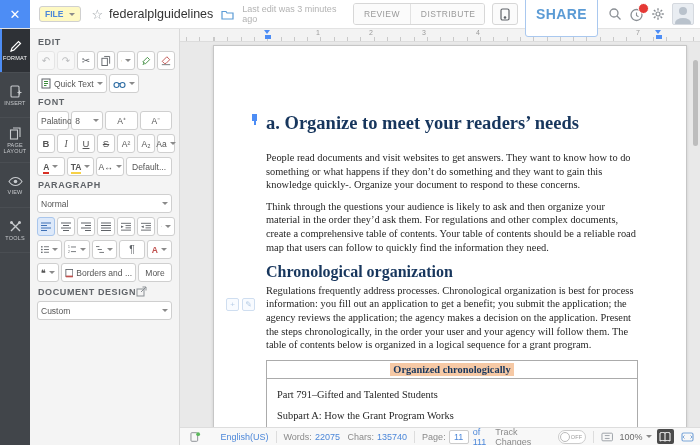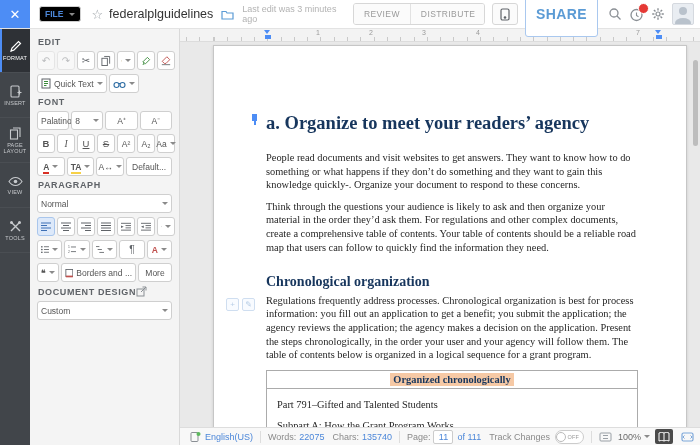--- a/index.html
+++ b/index.html
@@ -3,21 +3,21 @@
 <meta charset="utf-8">
 <style>
   html,body{margin:0;padding:0;background:#d8d8d8;}
   #app{position:relative;width:700px;height:445px;background:#fff;overflow:hidden;
        font-family:"Liberation Sans",sans-serif;-webkit-font-smoothing:antialiased;}
   
   .topbar{position:absolute;top:0;left:0;right:0;height:28px;background:#fff;
           border-bottom:1px solid #e3e3e3;display:flex;align-items:center;z-index:30;}
   .xbtn{width:30px;height:28px;background:#4d8df5;color:#fff;display:flex;align-items:center;
         justify-content:center;font-size:13px;cursor:pointer;flex:0 0 auto;}
-  .filebtn{margin-left:9px;border:1px solid #d0d0d0;border-radius:3px;background:#000000;
+  .filebtn{margin-left:9px;border:1px solid #d0d0d0;border-radius:3px;background:#fef9c3;
            color:#4c87d9;font-size:8.5px;font-weight:bold;padding:2px 5px;display:flex;
            align-items:center;gap:3px;cursor:pointer;}
   .star{color:#9aa0a6;font-size:13px;margin:0 6px 0 10px;cursor:pointer;}
   .doctitle{font-size:12.5px;color:#333;margin-right:8px;cursor:text;}
   .lastedit{font-size:9px;color:#b3b3b3;margin-left:8px;}
   .topspacer{flex:1;}
   .tabs{display:flex;border:1px solid #d7d7d7;border-radius:3px;overflow:hidden;height:20px;}
   .tab{font-size:8.5px;letter-spacing:.4px;color:#9a9a9a;background:#fbfbfb;padding:0 10px;
        display:flex;align-items:center;border-right:1px solid #e2e2e2;cursor:pointer;}
   .tab:last-child{border-right:none;}
@@ -75,21 +75,21 @@
          border-right:3.5px solid transparent;border-top:4px solid #4d8df5;}
   .rmark:after{content:"";position:absolute;left:0.5px;top:5px;width:6px;height:4px;background:#4d8df5;}
   .page{position:absolute;left:33px;top:17px;width:474px;height:620px;background:#fff;
         border:1px solid #c6c6c6;box-shadow:0 1px 3px rgba(0,0,0,.12);box-sizing:border-box;
         padding:66px 48px 30px 52px;}
   .doc{font-family:"Liberation Serif",serif;color:#262626;font-size:10.4px;line-height:13.6px;}
   .h1{position:relative;font-size:18.5px;line-height:22px;font-weight:bold;color:#17365d;margin:0 0 17px;}
   .cursorflag{position:absolute;left:-14px;top:2px;width:5px;height:7px;background:#4d8df5;}
   .cursorflag:after{content:"";position:absolute;left:1.5px;top:7px;width:2px;height:4px;background:#4d8df5;}
   .doc p{margin:0 0 8px;}
-  .h2{font-size:14px;font-weight:bold;color:#17365d;margin:21px 0 5px;}
+  .h2{font-size:16px;font-weight:bold;color:#17365d;margin:11px 0 5px;}
   .ttable{border:1px solid #ababab;margin-top:3px;}
   .thead{border-bottom:1px solid #ababab;text-align:center;padding:2px 4px;}
   .thl{display:inline-block;background:#f6c9a5;color:#17365d;font-weight:bold;padding:0 3px;}
   .tbody{padding:3px 10px 14px;}
   .trow{margin:6px 0 7px;}
   .trow div{margin:0;}
   .gutter{position:absolute;left:46px;top:270px;display:flex;gap:3px;opacity:.55;}
   .gbox{width:11px;height:11px;border:1px solid #a8c4e4;border-radius:2px;background:#f3f8ff;
         color:#7fa7d4;font-size:8px;display:flex;align-items:center;justify-content:center;cursor:pointer;}
   .vscroll{position:absolute;right:2px;top:32px;width:5px;height:86px;background:#bdbdbd;
@@ -437,21 +437,21 @@
       <span class="rnum" style="left:402px">6</span>
       <span class="rnum" style="left:456px">7</span>
       <span class="rmark" style="left:84px"></span>
       <span class="rmark" style="left:475px"></span>
     </div>
 
     <div class="page">
       <div class="doc">
         <div class="h1">
           <span class="cursorflag"></span>
-          <span>a. Organize to meet your readers’ agency</span>
+          <span>a. Organize to meet your readers’ needs</span>
         </div>
         <p>People read documents and visit websites to get answers. They want to know how to do something or what happens if they don’t do something and they want to gain this knowledge quickly-. Organize your document to respond to these concerns.</p>
         <p>Think through the questions your audience is likely to ask and then organize your material in the order they’d ask them. For regulations and other complex documents, create a comprehensive table of contents. Your table of contents should be a reliable road map that users can follow to quickly find the information they need.</p>
         <div class="h2">Chronological organization</div>
         <p>Regulations frequently address processes. Chronological organization is best for process information: you fill out an application to get a benefit; you submit the application; the agency reviews the application; the agency makes a decision on the application. Present the steps chronologically, in the order your user and your agency will follow them. The table of contents below is organized in a logical sequence for a grant program.</p>
 
         <div class="ttable">
           <div class="thead">
             <span class="thl">Organized chronologically</span>
           </div>
@@ -474,21 +474,21 @@
     </div>
 
     <div class="vscroll"></div>
   </div>
 
   <div class="statusbar">
     <svg class="ic" width="11" height="12" viewBox="0 0 11 12" style="margin:0 4px 0 6px">
         <rect x="1" y="1.5" width="7" height="9" rx="1" fill="none" stroke="#8a8f94"></rect>
         <circle cx="8.5" cy="3" r="2" fill="#5cb85c"></circle>
       </svg>
-    <span class="bluev" style="margin-left:0">English(US)</span>
+    <span class="bluev" style="margin-left:16px">English(US)</span>
     <span class="sdiv"></span>
     <span>Words:</span>
     <span class="bluev">22075</span>
     <span style="width:8px"></span>
     <span>Chars:</span>
     <span class="bluev">135740</span>
     <span class="sdiv"></span>
     <span>Page:</span>
     <span class="pagebox">11</span>
     <span class="bluev" style="margin-left:1px">of 111</span>

